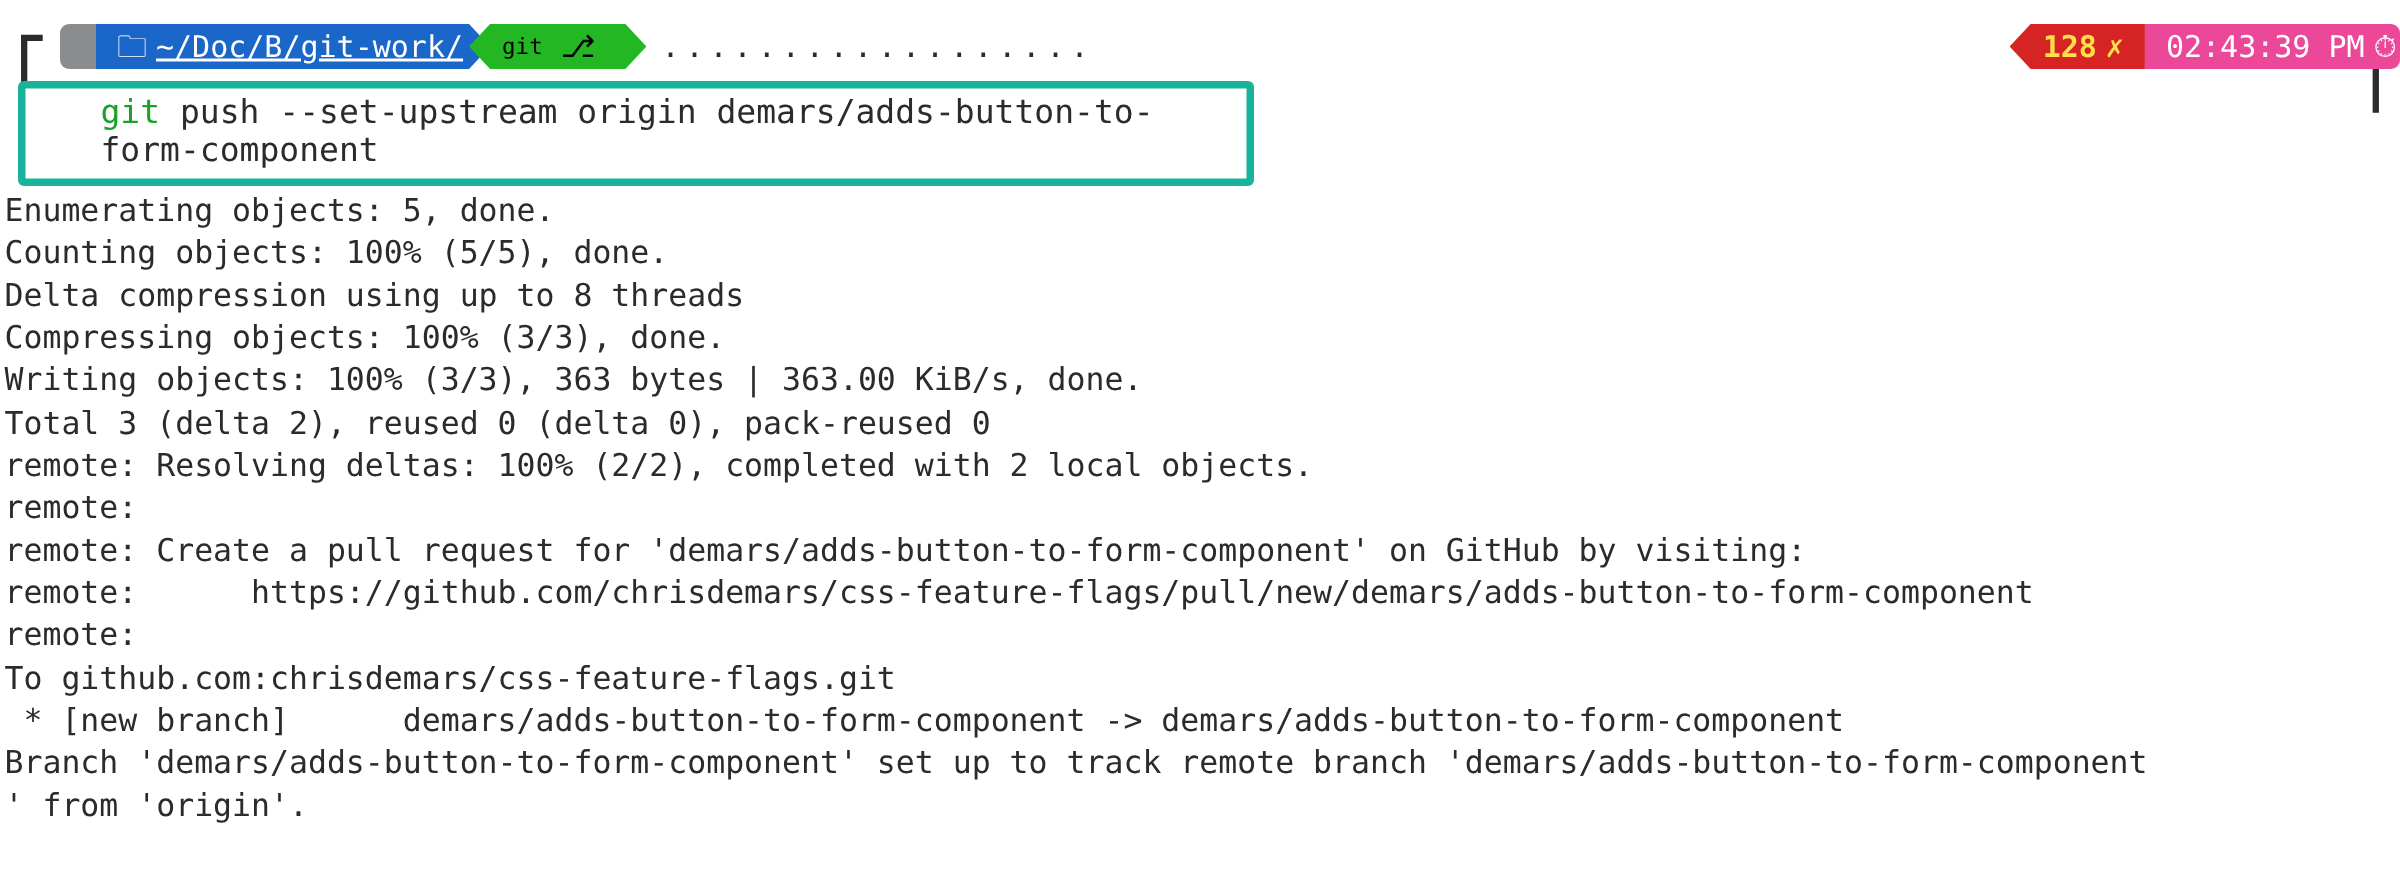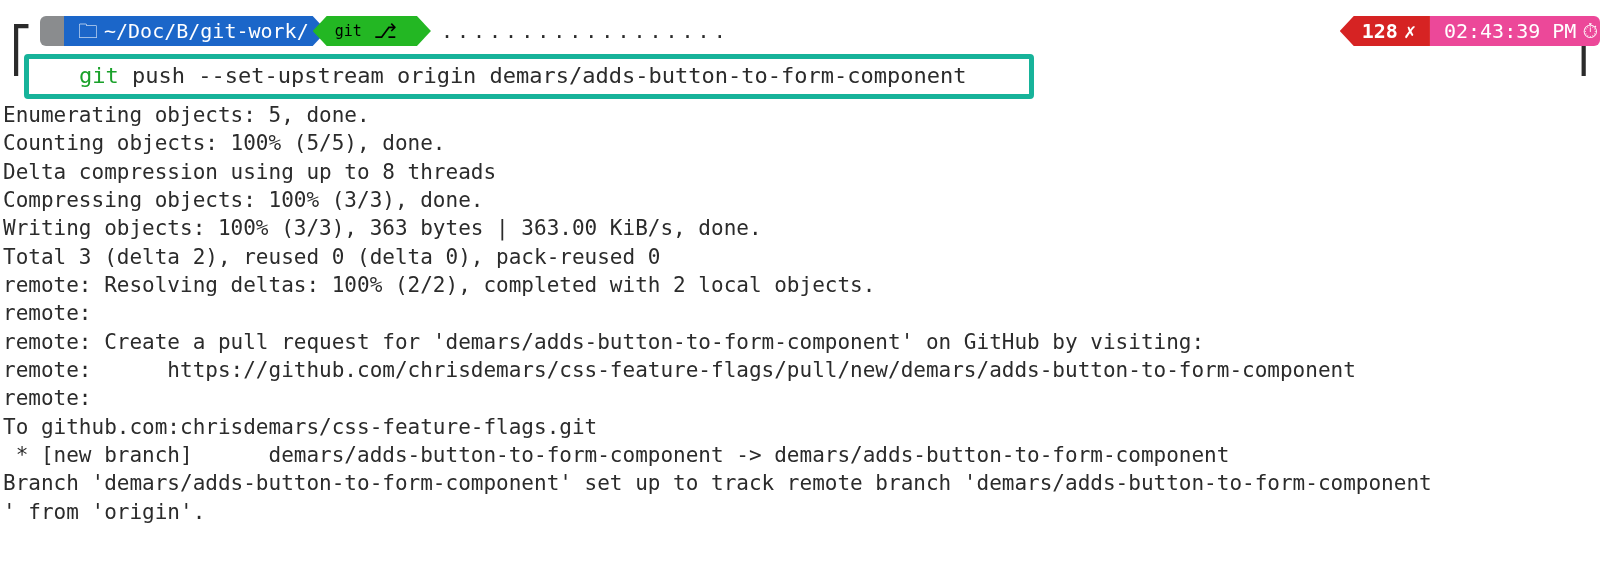--- a/index.html
+++ b/index.html
@@ -41,41 +41,41 @@
   }
   .seg-gray .apple { font-size: 18px; }
   .seg-blue {
     background: #1b66c9;
     color: #fff;
     font-weight: 700;
     clip-path: polygon(0 0, calc(100% - 14px) 0, 100% 50%, calc(100% - 14px) 100%, 0 100%);
     padding-right: 18px;
   }
   .seg-blue .folder { font-weight: 400; margin-right: 6px; }
-  .seg-blue .pathdim { font-weight: 400; }
+  .seg-blue .pathdim { font-weight: 400; text-decoration: underline; }
   .seg-green {
     background: #23b723;
     color: #000;
     clip-path: polygon(14px 0, calc(100% - 14px) 0, 100% 50%, calc(100% - 14px) 100%, 14px 100%, 0 50%);
     margin-left: -14px;
     padding-left: 22px;
     padding-right: 22px;
   }
   .seg-green .gittxt { font-size: 15px; }
   .dots {
     color: #2b2b2b;
     letter-spacing: 4px;
     padding: 0 10px;
     font-size: 20px;
     flex: 1;
     overflow: hidden;
   }
   .seg-red {
     background: #d62323;
-    color: #ffffff;
+    color: #fde047;
     clip-path: polygon(14px 0, 100% 0, 100% 100%, 14px 100%, 0 50%);
     padding-left: 22px;
     font-weight: 600;
   }
   .seg-red .x { margin-left: 6px; font-weight: 700; }
   .seg-time {
     background: #ec4899;
     color: #fff;
     padding-right: 2px;
     border-radius: 0 6px 6px 0;
@@ -88,23 +88,23 @@
     position: absolute;
     font-size: 44px;
     color: #2b2b2b;
     top: 24px;
     font-family: monospace;
   }
   .bracket-left { left: 8px; }
   .bracket-right { right: 8px; }
 
   .cmdbox {
-    margin: 6px 0 6px 24px;
+    margin: 6px 0 6px 12px;
     border: 5px solid #17b39a;
-    width: 1010px;
+    width: 824px;
     padding: 4px 10px 6px 50px;
     font-size: 22px;
     background: #fff;
     border-radius: 4px;
     position: relative;
     z-index: 2;
   }
   .cmdbox .git { color: #1aa12a; font-weight: 500; }
 
   .output {

